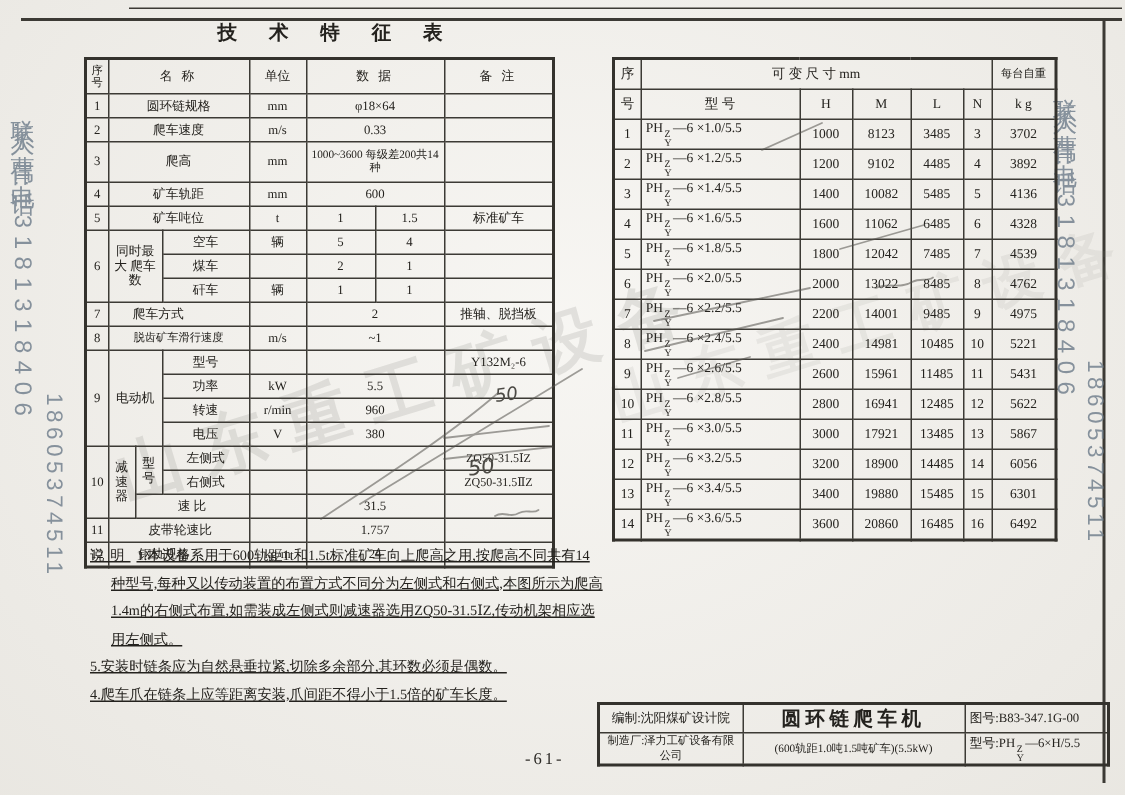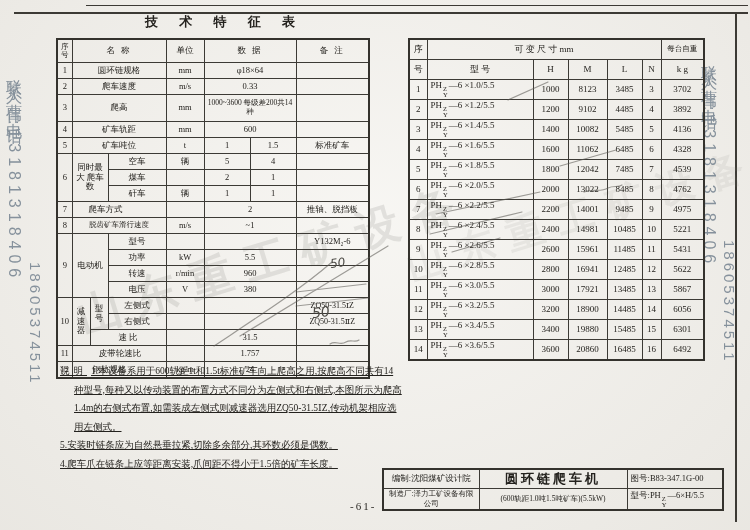--- a/index.html
+++ b/index.html
@@ -422,21 +422,21 @@
       </tr>
 </tbody>
   </table>
 
 <div class="notes" style="left:60px;top:362px;">
   <p class="note"><span class="note-label">说明</span><span>1.本设备系用于600轨距1t和1.5t标准矿车向上爬高之用,按爬高不同共有14种型号,每种又以传动装置的布置方式不同分为左侧式和右侧式,本图所示为爬高1.4m的右侧式布置,如需装成左侧式则减速器选用ZQ50-31.5ⅠZ,传动机架相应选用左侧式。</span></p>
   <p class="note">5.安装时链条应为自然悬垂拉紧,切除多余部分,其环数必须是偶数。</p>
   <p class="note">4.爬车爪在链条上应等距离安装,爪间距不得小于1.5倍的矿车长度。</p>
 </div>
 
-<table class="tb" style="left:382px;top:468px;width:340px;height:36px;">
+<table class="tb" style="left:398px;top:468px;width:340px;height:36px;">
   <colgroup>
       <col style="width:96px">
       <col style="width:148px">
       <col style="width:96px">
     </colgroup>
   <tbody>
       <tr>
     <td><span>编制:</span><span>沈阳煤矿设计院</span></td>
     <td rowspan="1" class="big">圆环链爬车机</td>
     <td style="text-align:left;padding-left:3px;"><span>图号:</span><span>B83-347.1G-00</span></td>

